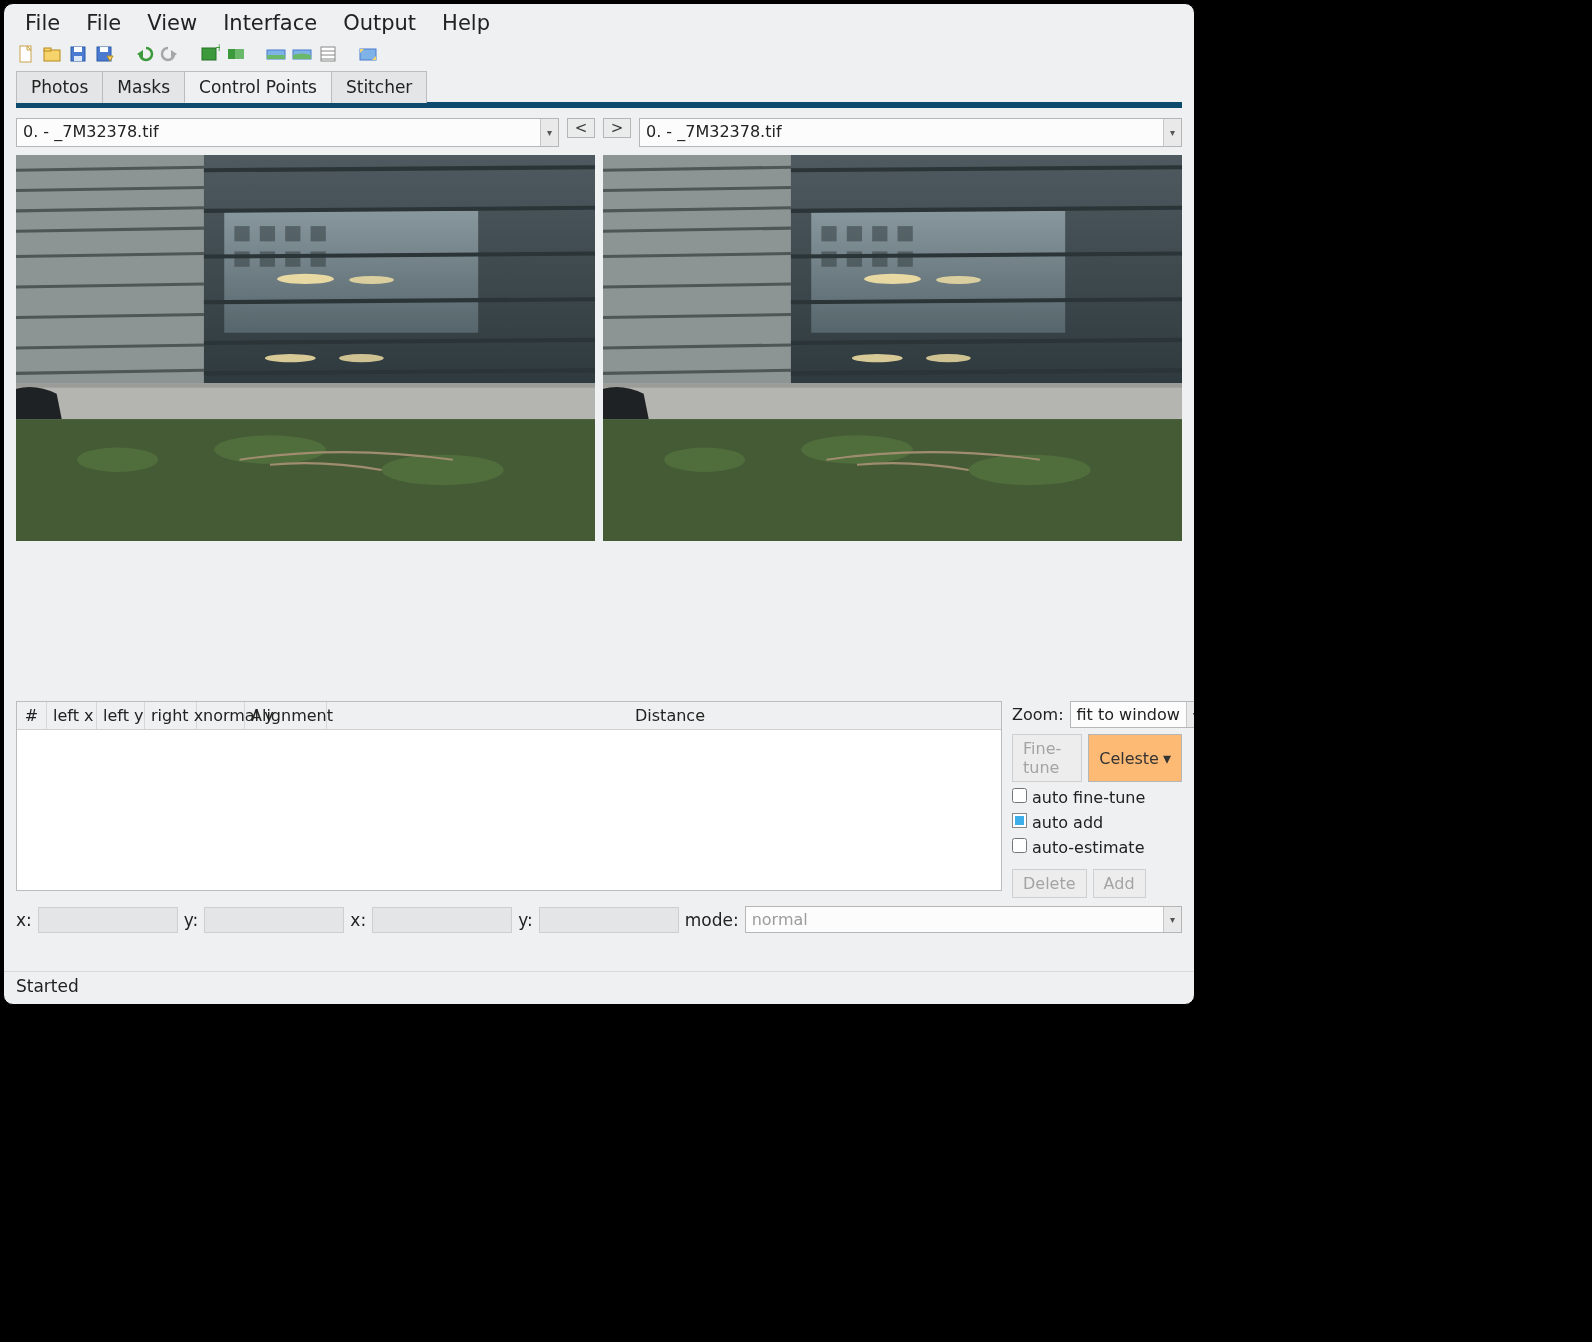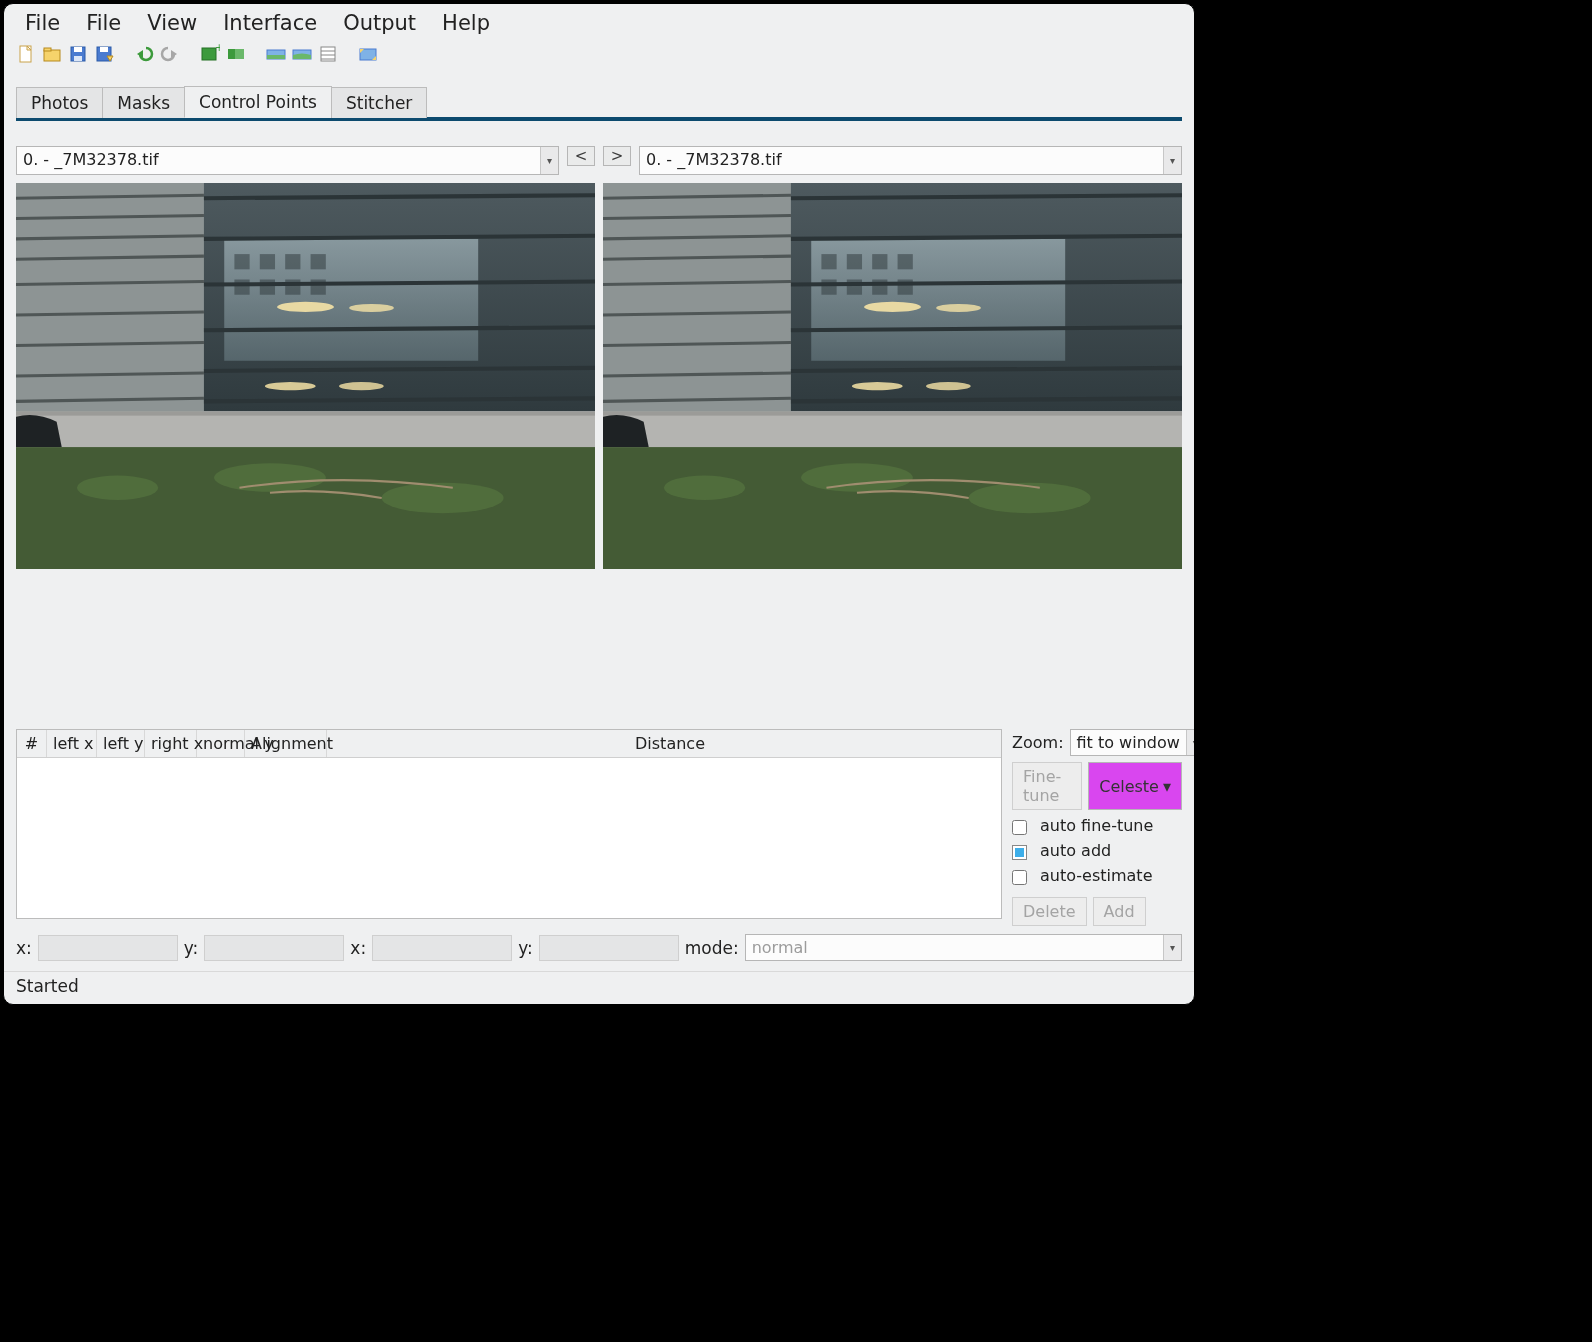--- a/index.html
+++ b/index.html
@@ -34,23 +34,22 @@
   .toolbar {
     display: flex;
     gap: 6px;
     padding: 3px 12px 6px 12px;
     align-items: center;
   }
   .tbico { width: 20px; height: 20px; }
   .tbico.sep { width: 8px; }
   .tabs {
     display: flex;
-    border-bottom: 4px solid #0c4a6e;
-    margin: 15px 12px;
-    align-items: flex-end;
+    border-bottom: 6px solid #0c4a6e;
+    margin: 0 12px;
   }
   .tab {
     padding: 5px 14px;
     background: #e4e5e6;
     border: 1px solid #bcbcbc;
     border-bottom: none;
     margin-right: -1px;
     position: relative;
     top: 1px;
     font-size: 17px;
@@ -142,28 +141,28 @@
     display: flex;
     flex-direction: column;
     gap: 6px;
     font-size: 16px;
   }
   .zoomrow { display: flex; align-items: center; gap: 6px; }
   .zoomrow .combo { height: 27px; }
   .btnrow { display: flex; gap: 6px; }
   .btn {
     border: 1px solid #b6b6b6;
-    background: #d946ef;
+    background: #fdba74;
     padding: 4px 10px;
     font-size: 16px;
     color: #333;
     display: inline-flex; align-items: center; gap: 4px;
   }
   .btn.disabled { color: #a4a4a4; border-color: #cfcfcf; background: #ededed; }
-  .cbrow { display: flex; align-items: flex-end; gap: 13px; }
+  .cbrow { display: flex; align-items: flex-start; gap: 5px; }
   .cbrow input { width: 15px; height: 15px; }
   .coord-row {
     display: flex;
     align-items: center;
     gap: 6px;
     padding: 8px 0 6px 0;
     font-size: 17px;
   }
   .coord-row input.ro {
     background: #e4e5e6;

